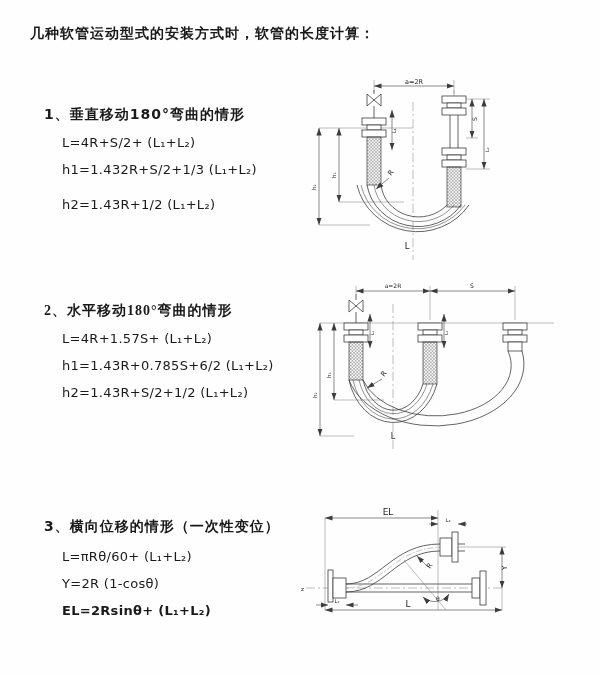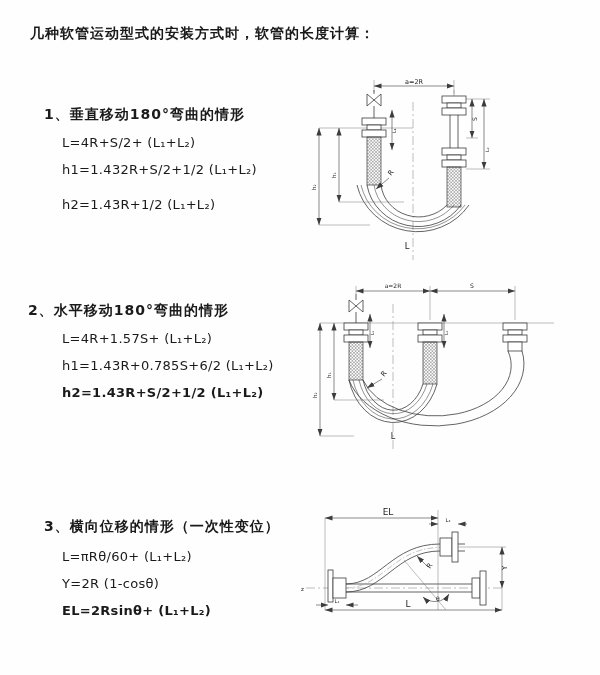--- a/index.html
+++ b/index.html
@@ -19,27 +19,27 @@
   .dim{stroke:#3c3c3c;fill:none;stroke-width:0.6;}
   .fit{fill:#ffffff;stroke:#3c3c3c;stroke-width:0.8;}
 </style>
 </head>
 <body>
 
 <div class="abs doc-title" style="left:30px;top:25px;">几种软管运动型式的安装方式时，软管的长度计算：</div>
 
 <div class="abs sec-heading" style="left:44px;top:106px;">1、垂直移动180°弯曲的情形</div>
 <div class="abs formula" style="left:62px;top:135px;">L=4R+S/2+ (L₁+L₂)</div>
-<div class="abs formula" style="left:62px;top:162px;">h1=1.432R+S/2+1/2 (L₁+L₂)</div>
+<div class="abs formula" style="left:62px;top:162px;">h1=1.432R+S/2+1/3 (L₁+L₂)</div>
 <div class="abs formula" style="left:62px;top:197px;">h2=1.43R+1/2 (L₁+L₂)</div>
 
-<div class="abs sec-heading" style="left:28px;top:302px;">2、水平移动180°弯曲的情形</div>
+<div class="abs sec-heading" style="left:44px;top:302px;font-family:Liberation Serif, serif;">2、水平移动180°弯曲的情形</div>
 <div class="abs formula" style="left:62px;top:331px;">L=4R+1.57S+ (L₁+L₂)</div>
 <div class="abs formula" style="left:62px;top:358px;">h1=1.43R+0.785S+6/2 (L₁+L₂)</div>
-<div class="abs formula" style="left:62px;top:385px;font-weight:bold;">h2=1.43R+S/2+1/2 (L₁+L₂)</div>
+<div class="abs formula" style="left:62px;top:385px;">h2=1.43R+S/2+1/2 (L₁+L₂)</div>
 
 <div class="abs sec-heading" style="left:44px;top:518px;">3、横向位移的情形（一次性变位）</div>
 <div class="abs formula" style="left:62px;top:549px;">L=πRθ/60+ (L₁+L₂)</div>
 <div class="abs formula" style="left:62px;top:576px;">Y=2R (1-cosθ)</div>
 <div class="abs formula" style="left:62px;top:603px;font-weight:bold;">EL=2Rsinθ+ (L₁+L₂)</div>
 
 <svg style="left:312px;top:72px;" width="278" height="192" viewBox="0 0 278 192">
   <defs>
     <marker id="ar1" viewBox="0 0 8 6" markerWidth="8" markerHeight="6" refX="7.5" refY="3" orient="auto-start-reverse" markerUnits="userSpaceOnUse">
       <path d="M0,0.4 L7.5,3 L0,5.6 Z" fill="#3c3c3c"></path>

